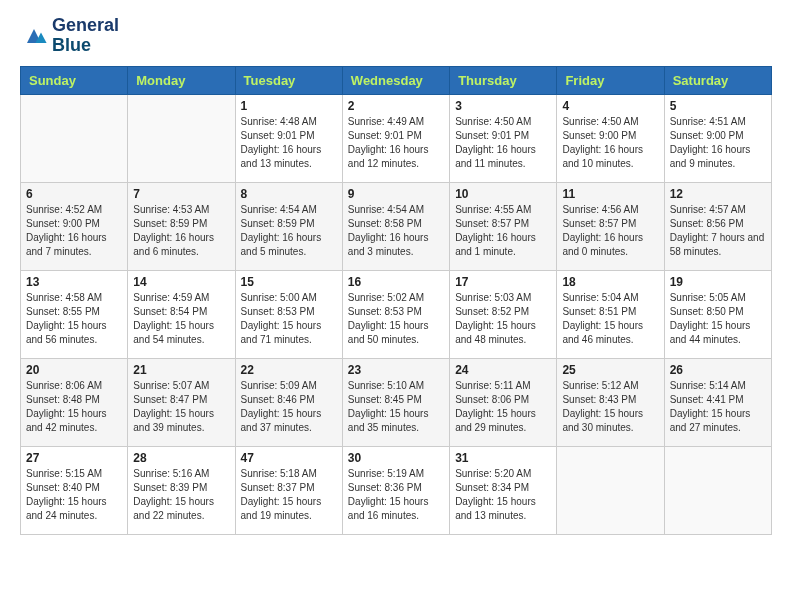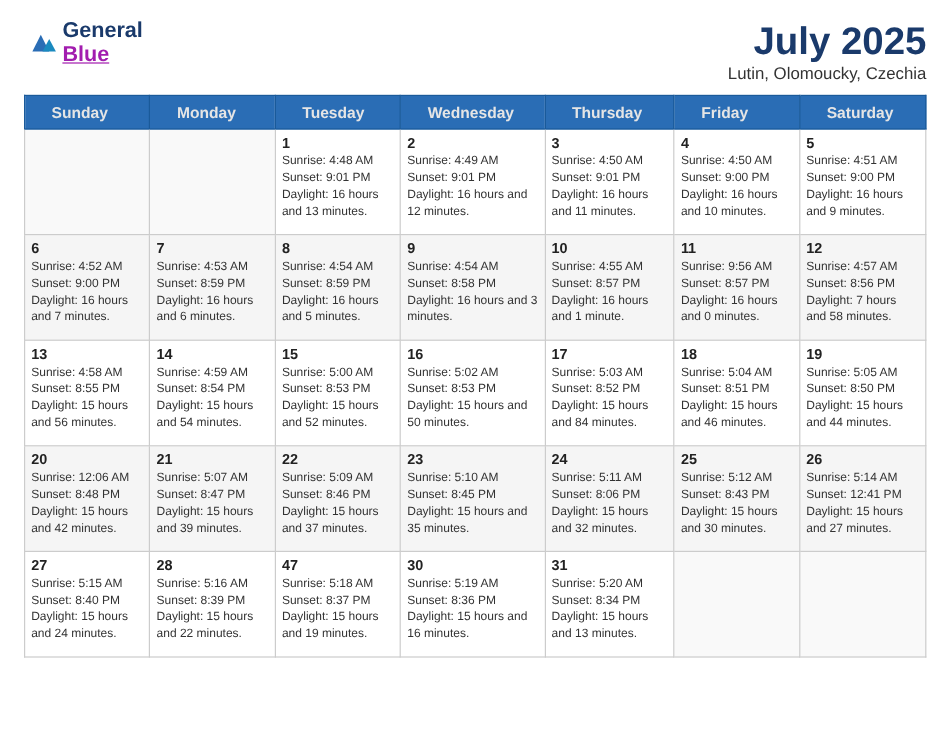--- a/index.html
+++ b/index.html
@@ -26,22 +26,21 @@
       display: flex;
       align-items: center;
     }
     .logo-text {
       font-size: 18px;
       font-weight: bold;
       color: #1a3a6b;
       line-height: 1.1;
     }
     .logo-text span {
-      color: #a21caf;
-      text-decoration: underline;
+      color: #0c4a6e;
     }
     .logo-icon {
       width: 28px;
       height: 28px;
       margin-right: 4px;
     }
     .title-block {
       text-align: right;
     }
     .month-year {
@@ -52,24 +51,24 @@
     .location {
       font-size: 14px;
       color: #333;
     }
     .calendar-table {
       width: 100%;
       border-collapse: collapse;
     }
     .calendar-table thead th {
       background: #2a6db5;
-      color: #e5e5e5;
+      color: #bef264;
       font-size: 13px;
       font-weight: bold;
-      padding: 6px 22px;
+      padding: 6px 8px;
       text-align: left;
       border: 1px solid #1a5a9a;
     }
     .calendar-table tbody td {
       border: 1px solid #ccc;
       vertical-align: top;
       padding: 4px 5px;
       font-size: 10.5px;
       color: #222;
       min-width: 100px;
@@ -103,24 +102,20 @@
   <div class="header">
     <div class="logo">
       <svg class="logo-icon" viewBox="0 0 40 40">
         <rect x="0" y="0" width="40" height="40" fill="white"></rect>
         <polygon points="10,30 20,10 30,30" fill="#2a6db5"></polygon>
         <polygon points="22,30 30,15 38,30" fill="#1a8abf"></polygon>
       </svg>
       <div class="logo-text">
         General<br><span>Blue</span>
       </div>
-    </div>
-    <div class="title-block">
-      <div class="month-year">July 2025</div>
-      <div class="location">Lutin, Olomoucky, Czechia</div>
     </div>
   </div>
 
   <table class="calendar-table">
     <thead>
       <tr>
         <th>Sunday</th>
         <th>Monday</th>
         <th>Tuesday</th>
         <th>Wednesday</th>
@@ -211,21 +206,21 @@
         <span class="day-number">10</span>
         <div class="cell-info">
           <div>Sunrise: 4:55 AM</div>
           <div>Sunset: 8:57 PM</div>
           <div>Daylight: 16 hours and 1 minute.</div>
         </div>
       </td>
           <td>
         <span class="day-number">11</span>
         <div class="cell-info">
-          <div>Sunrise: 9:56 AM</div>
+          <div>Sunrise: 4:56 AM</div>
           <div>Sunset: 8:57 PM</div>
           <div>Daylight: 16 hours and 0 minutes.</div>
         </div>
       </td>
           <td>
         <span class="day-number">12</span>
         <div class="cell-info">
           <div>Sunrise: 4:57 AM</div>
           <div>Sunset: 8:56 PM</div>
           <div>Daylight: 7 hours and 58 minutes.</div>
@@ -247,37 +242,37 @@
           <div>Sunrise: 4:59 AM</div>
           <div>Sunset: 8:54 PM</div>
           <div>Daylight: 15 hours and 54 minutes.</div>
         </div>
       </td>
           <td>
         <span class="day-number">15</span>
         <div class="cell-info">
           <div>Sunrise: 5:00 AM</div>
           <div>Sunset: 8:53 PM</div>
-          <div>Daylight: 15 hours and 52 minutes.</div>
+          <div>Daylight: 15 hours and 71 minutes.</div>
         </div>
       </td>
           <td>
         <span class="day-number">16</span>
         <div class="cell-info">
           <div>Sunrise: 5:02 AM</div>
           <div>Sunset: 8:53 PM</div>
           <div>Daylight: 15 hours and 50 minutes.</div>
         </div>
       </td>
           <td>
         <span class="day-number">17</span>
         <div class="cell-info">
           <div>Sunrise: 5:03 AM</div>
           <div>Sunset: 8:52 PM</div>
-          <div>Daylight: 15 hours and 84 minutes.</div>
+          <div>Daylight: 15 hours and 48 minutes.</div>
         </div>
       </td>
           <td>
         <span class="day-number">18</span>
         <div class="cell-info">
           <div>Sunrise: 5:04 AM</div>
           <div>Sunset: 8:51 PM</div>
           <div>Daylight: 15 hours and 46 minutes.</div>
         </div>
       </td>
@@ -287,21 +282,21 @@
           <div>Sunrise: 5:05 AM</div>
           <div>Sunset: 8:50 PM</div>
           <div>Daylight: 15 hours and 44 minutes.</div>
         </div>
       </td>
         </tr>
         <tr>
           <td>
         <span class="day-number">20</span>
         <div class="cell-info">
-          <div>Sunrise: 12:06 AM</div>
+          <div>Sunrise: 8:06 AM</div>
           <div>Sunset: 8:48 PM</div>
           <div>Daylight: 15 hours and 42 minutes.</div>
         </div>
       </td>
           <td>
         <span class="day-number">21</span>
         <div class="cell-info">
           <div>Sunrise: 5:07 AM</div>
           <div>Sunset: 8:47 PM</div>
           <div>Daylight: 15 hours and 39 minutes.</div>
@@ -321,36 +316,36 @@
           <div>Sunrise: 5:10 AM</div>
           <div>Sunset: 8:45 PM</div>
           <div>Daylight: 15 hours and 35 minutes.</div>
         </div>
       </td>
           <td>
         <span class="day-number">24</span>
         <div class="cell-info">
           <div>Sunrise: 5:11 AM</div>
           <div>Sunset: 8:06 PM</div>
-          <div>Daylight: 15 hours and 32 minutes.</div>
+          <div>Daylight: 15 hours and 29 minutes.</div>
         </div>
       </td>
           <td>
         <span class="day-number">25</span>
         <div class="cell-info">
           <div>Sunrise: 5:12 AM</div>
           <div>Sunset: 8:43 PM</div>
           <div>Daylight: 15 hours and 30 minutes.</div>
         </div>
       </td>
           <td>
         <span class="day-number">26</span>
         <div class="cell-info">
           <div>Sunrise: 5:14 AM</div>
-          <div>Sunset: 12:41 PM</div>
+          <div>Sunset: 4:41 PM</div>
           <div>Daylight: 15 hours and 27 minutes.</div>
         </div>
       </td>
         </tr>
         <tr>
           <td>
         <span class="day-number">27</span>
         <div class="cell-info">
           <div>Sunrise: 5:15 AM</div>
           <div>Sunset: 8:40 PM</div>

